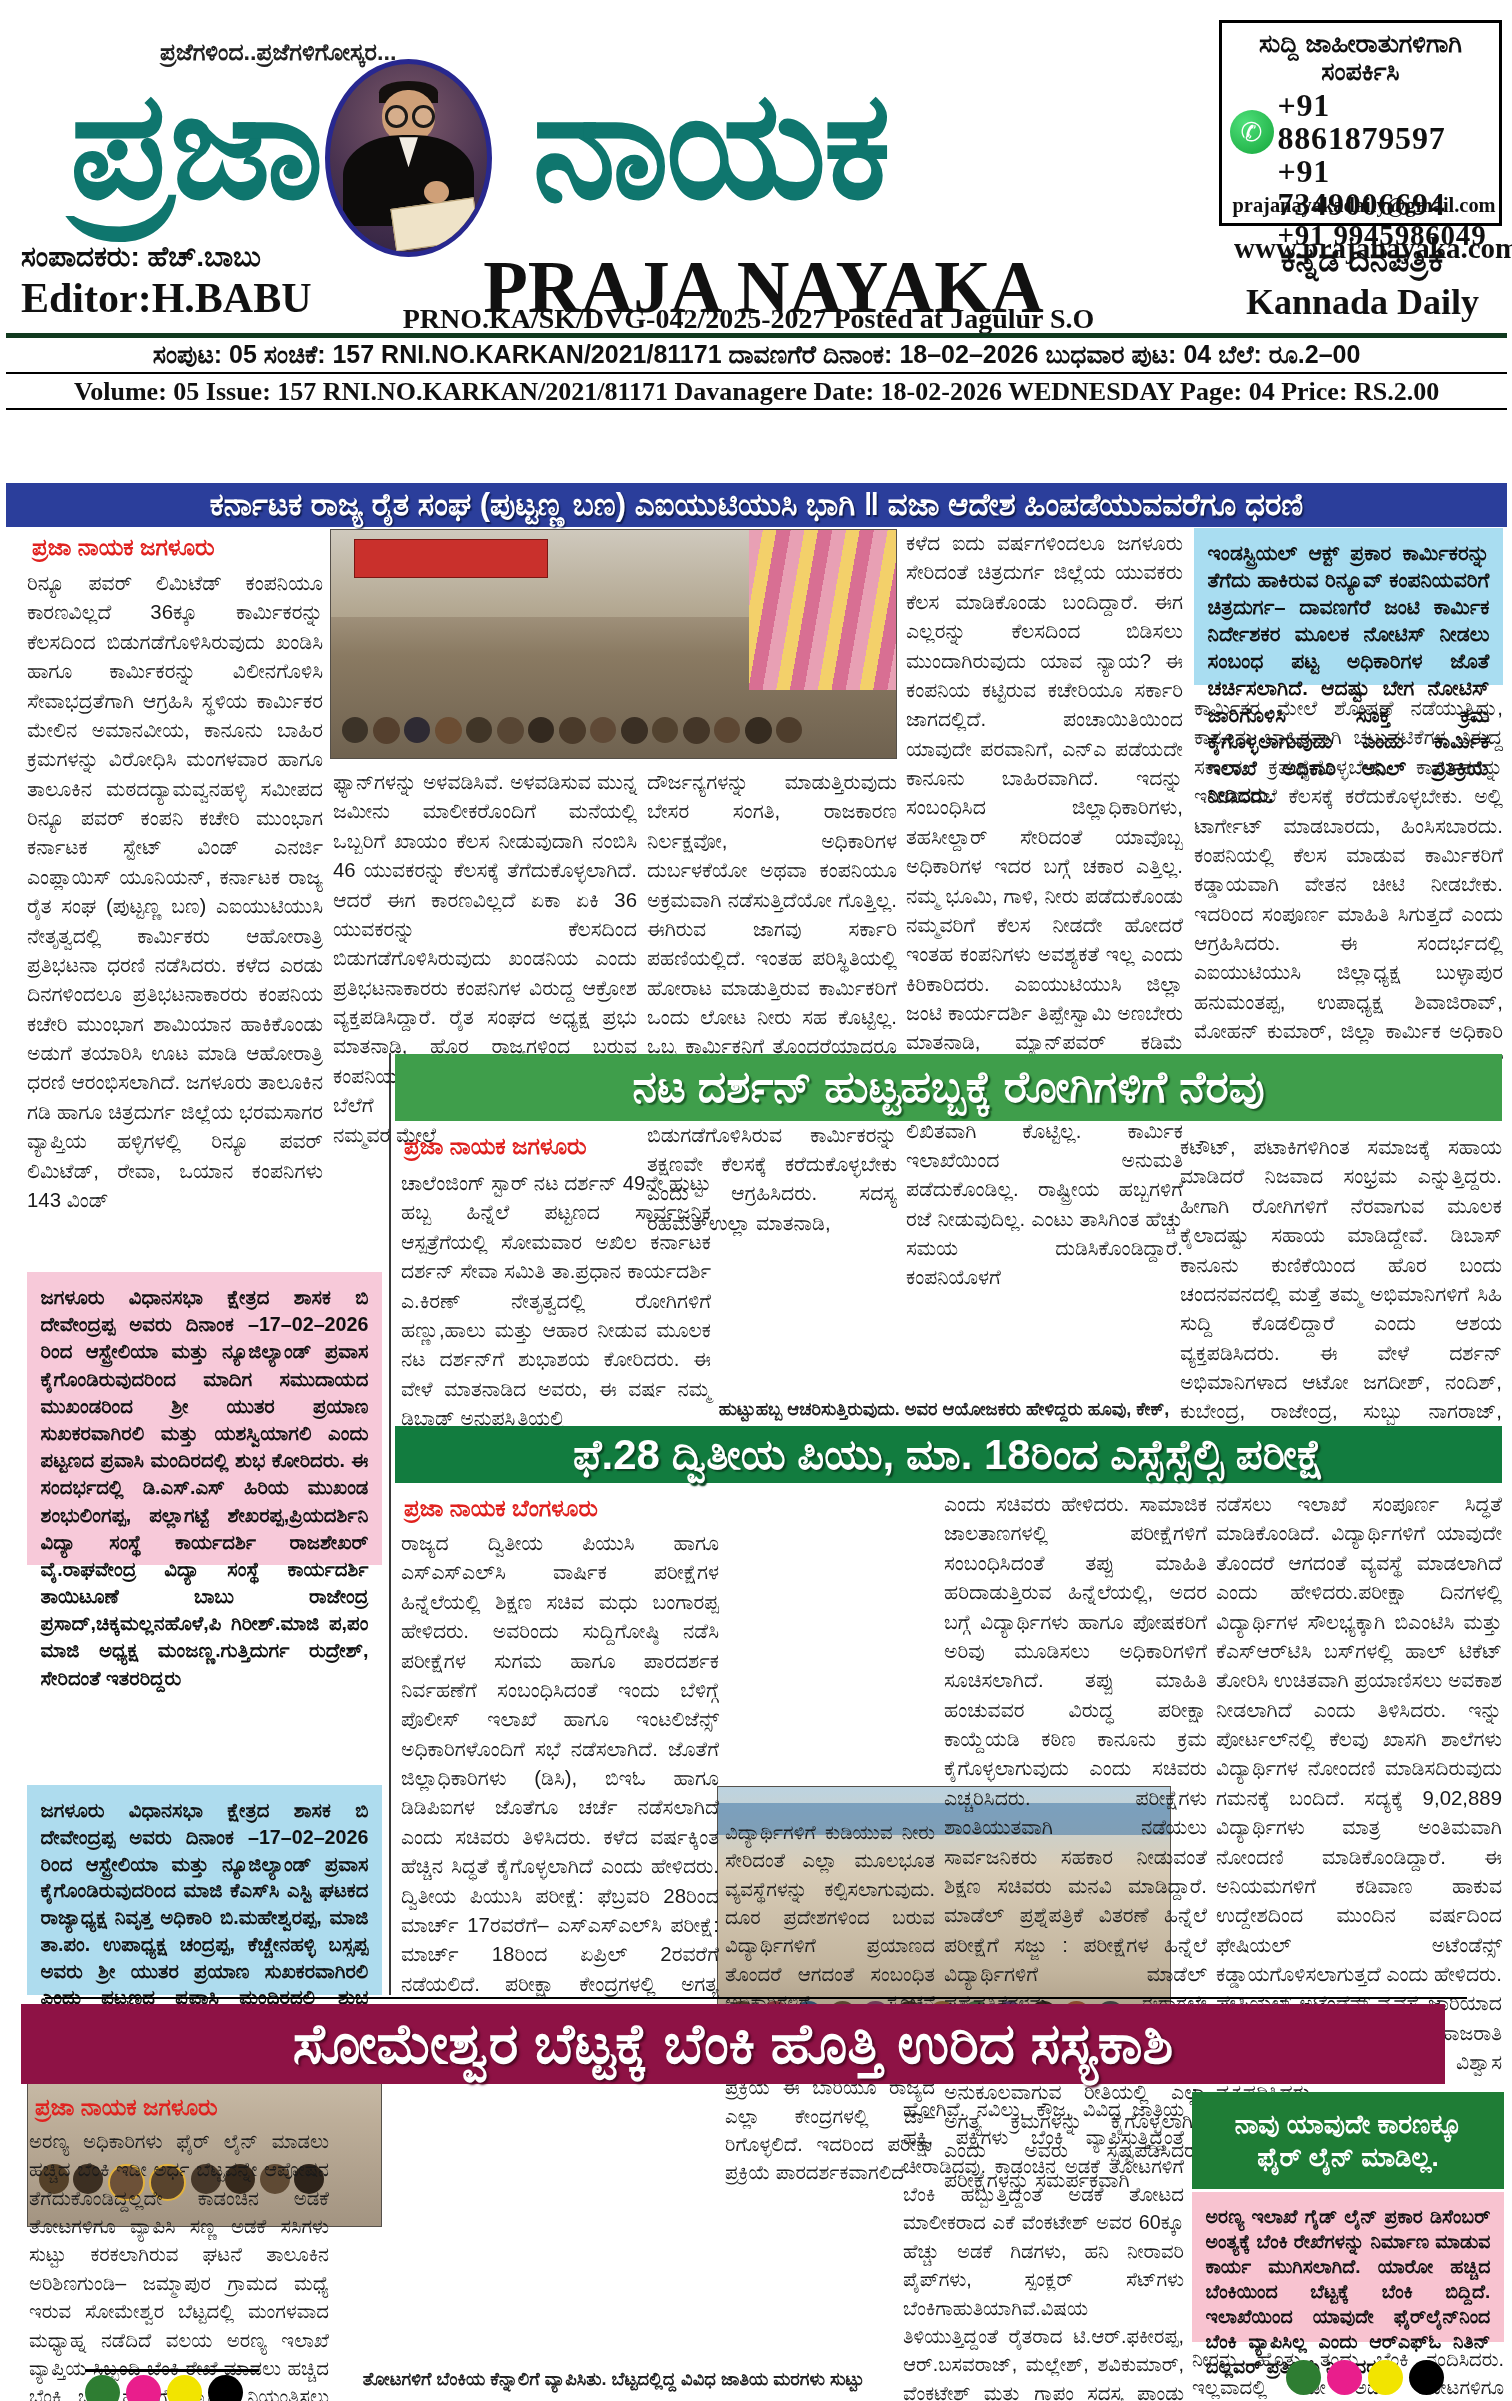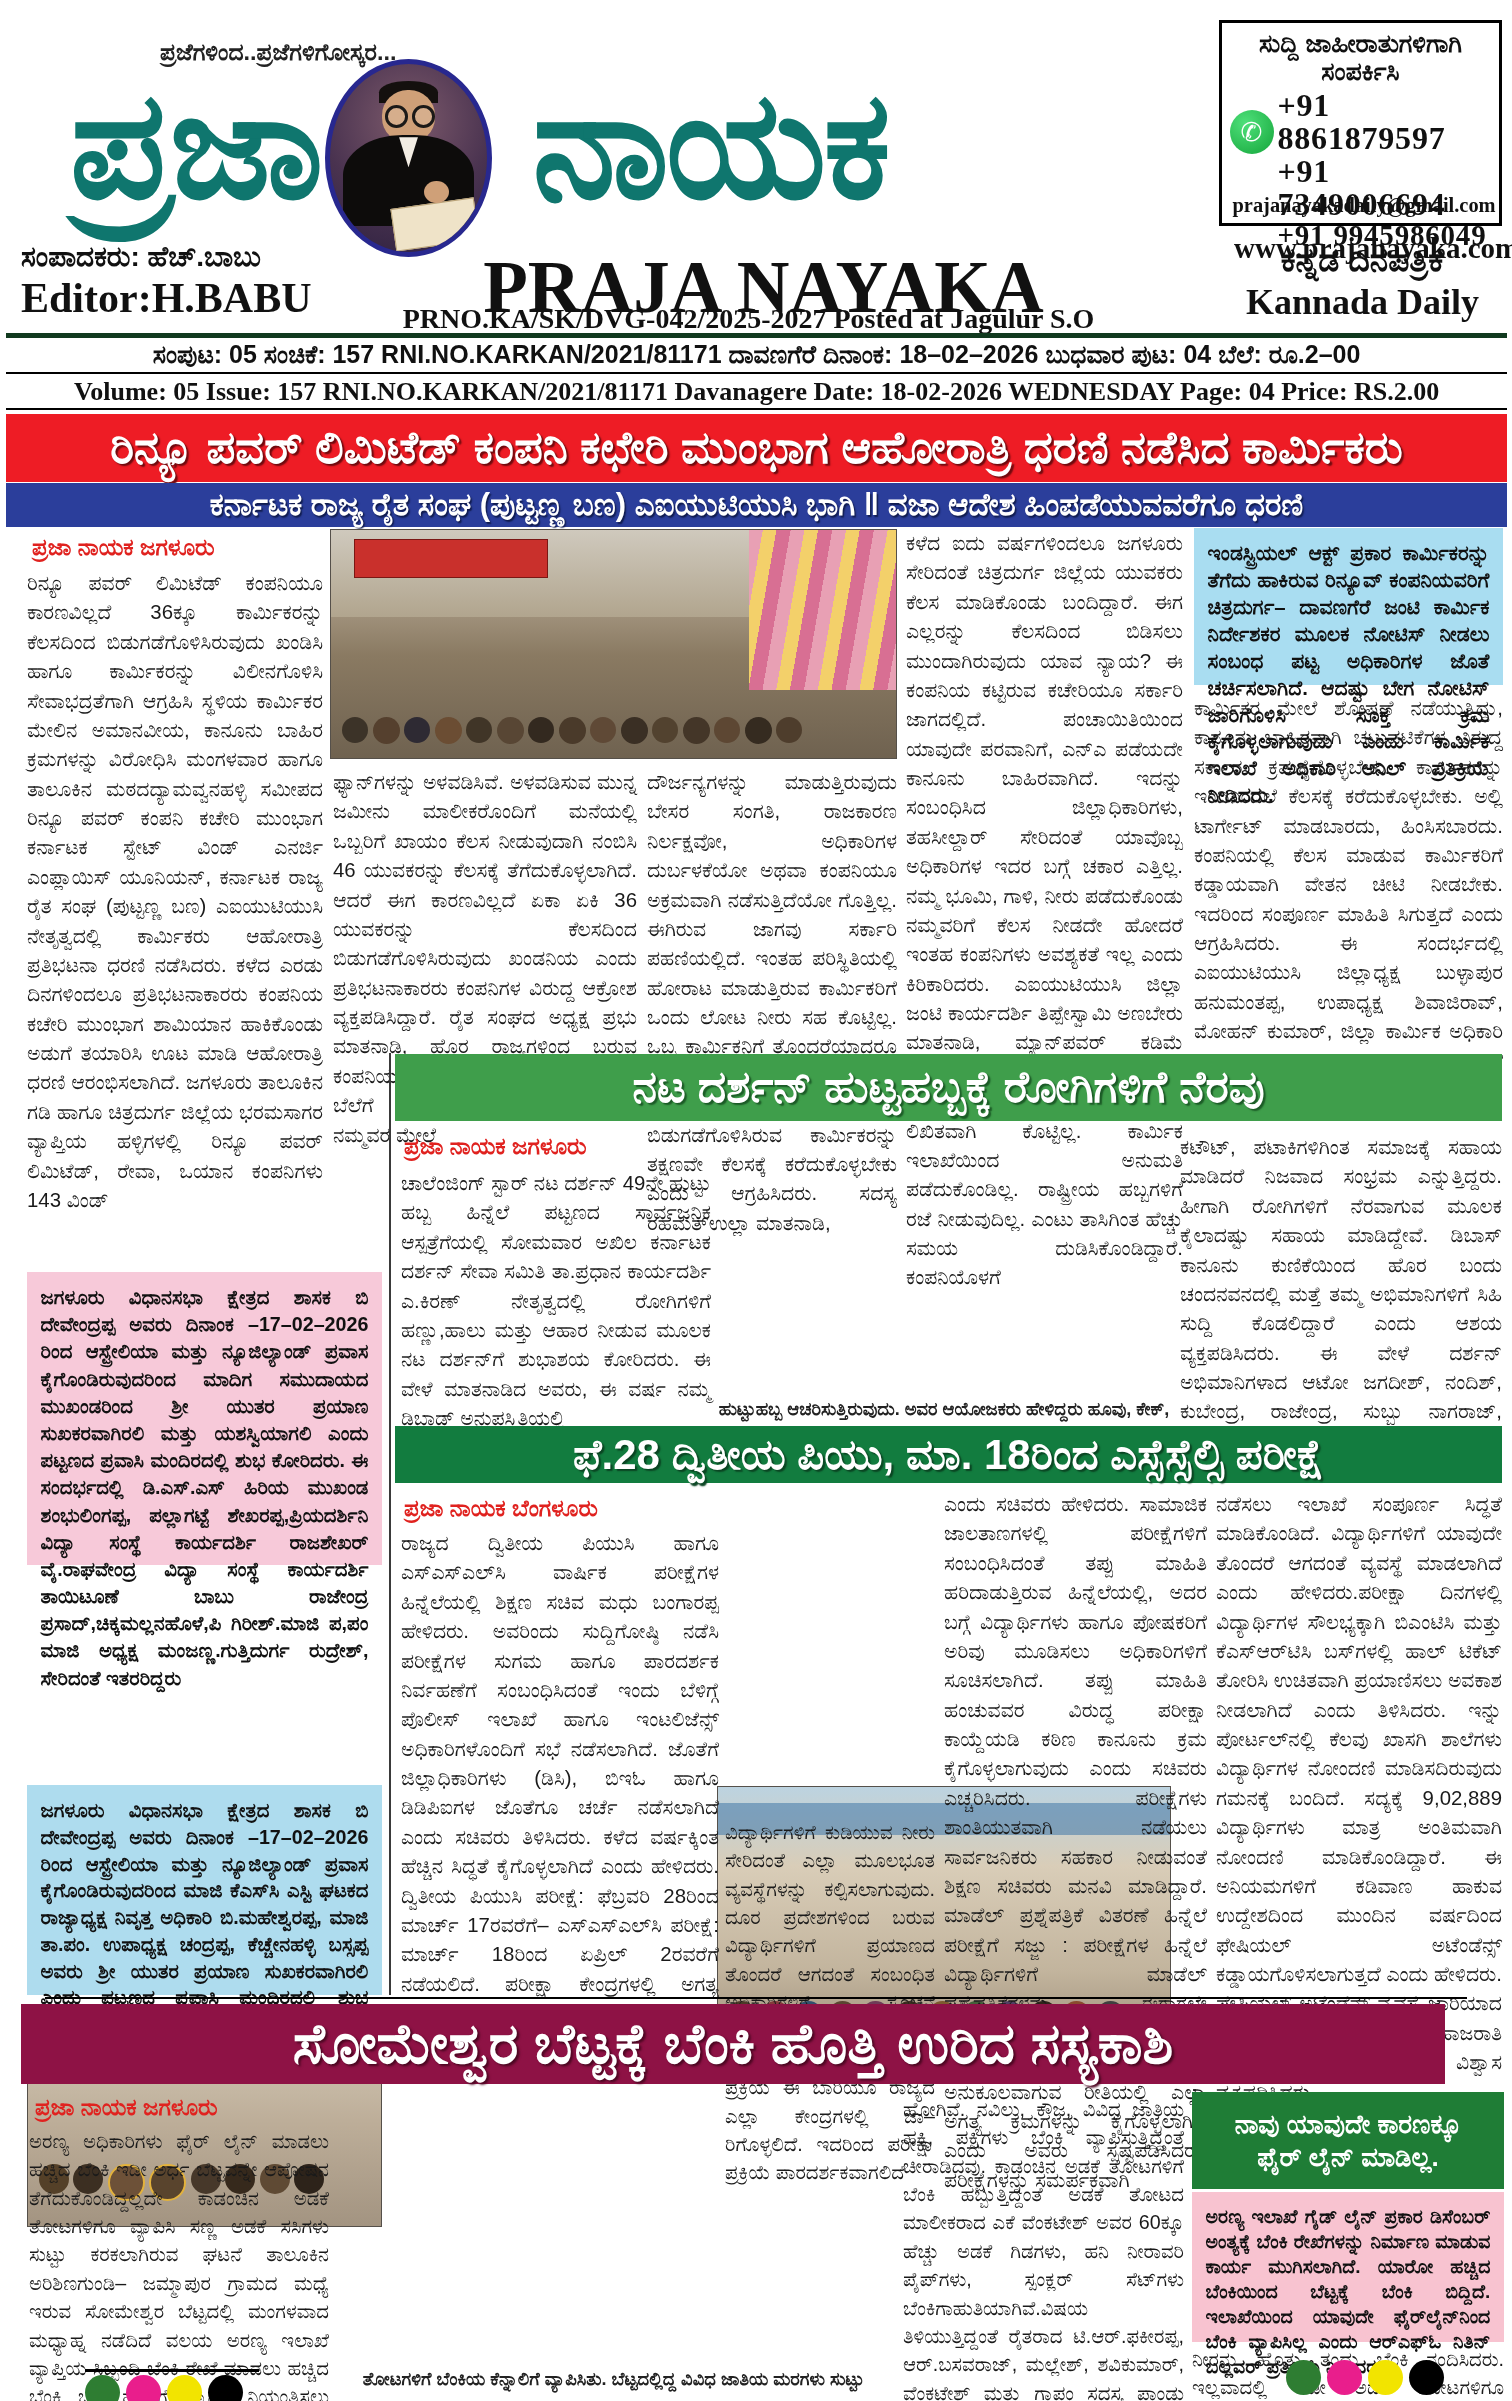--- a/index.html
+++ b/index.html
@@ -101,21 +101,20 @@
 
   <div class="abs" style="left:1224px;top:241px;width:277px;text-align:center;font-size:33px;font-weight:bold;">ಕನ್ನಡ ದಿನಪತ್ರಿಕೆ</div>
   <div class="abs serif" style="left:1224px;top:281px;width:277px;text-align:center;font-size:36px;font-weight:bold;">Kannada Daily</div>
 
   <div class="abs rule" style="left:6px;top:333px;width:1501px;height:4.5px;background:#113a1f;"></div>
   <div class="abs" style="left:10.6px;top:340px;width:1492px;font-size:25px;font-weight:bold;text-align:center;white-space:nowrap;">ಸಂಪುಟ:  05  ಸಂಚಿಕೆ:  157   RNI.NO.KARKAN/2021/81171   ದಾವಣಗೆರೆ  ದಿನಾಂಕ:  18–02–2026  ಬುಧವಾರ  ಪುಟ:  04  ಬೆಲೆ:  ರೂ.2–00</div>
   <div class="abs rule" style="left:6px;top:372px;width:1501px;height:1.5px;"></div>
   <div class="abs serif" style="left:10.6px;top:377px;width:1492px;font-size:26px;font-weight:bold;text-align:center;white-space:nowrap;">Volume: 05    Issue: 157   RNI.NO.KARKAN/2021/81171   Davanagere   Date: 18-02-2026    WEDNESDAY  Page:  04  Price:  RS.2.00</div>
   <div class="abs rule" style="left:6px;top:408px;width:1501px;height:2.3px;"></div>
 
-  <div class="banner abs" style="left:6px;top:414px;width:1501px;height:68px;background:#ee1c25;font-size:45px;text-shadow:2.3px 2.3px 1.5px #6e0a0e;">ರಿನ್ಯೂ ಪವರ್ ಲಿಮಿಟೆಡ್ ಕಂಪನಿ ಕಛೇರಿ ಮುಂಭಾಗ ಆಹೋರಾತ್ರಿ ಧರಣಿ ನಡೆಸಿದ ಕಾರ್ಮಿಕರು</div>
   <div class="banner abs" style="left:6px;top:483px;width:1501px;height:44px;background:#2b3e9b;font-size:31px;text-shadow:1.5px 1.5px 1.5px #101b4d;">ಕರ್ನಾಟಕ ರಾಜ್ಯ ರೈತ ಸಂಘ (ಪುಟ್ಟಣ್ಣ ಬಣ) ಎಐಯುಟಿಯುಸಿ ಭಾಗಿ ‖ ವಜಾ ಆದೇಶ ಹಿಂಪಡೆಯುವವರೆಗೂ ಧರಣಿ</div>
 
   <div class="abs byline" style="left:32px;top:534px;">ಪ್ರಜಾ ನಾಯಕ ಜಗಳೂರು</div>
   <div class="abs kn-body" style="left:27px;top:569px;width:296px;height:481px;font-size:20.4px;">ರಿನ್ಯೂ ಪವರ್ ಲಿಮಿಟೆಡ್ ಕಂಪನಿಯೂ ಕಾರಣವಿಲ್ಲದೆ 36ಕ್ಕೂ ಕಾರ್ಮಿಕರನ್ನು ಕೆಲಸದಿಂದ ಬಿಡುಗಡೆಗೊಳಿಸಿರುವುದು ಖಂಡಿಸಿ ಹಾಗೂ ಕಾರ್ಮಿಕರನ್ನು ವಿಲೀನಗೊಳಿಸಿ ಸೇವಾಭದ್ರತೆಗಾಗಿ ಆಗ್ರಹಿಸಿ ಸ್ಥಳಿಯ ಕಾರ್ಮಿಕರ ಮೇಲಿನ ಅಮಾನವೀಯ, ಕಾನೂನು ಬಾಹಿರ ಕ್ರಮಗಳನ್ನು ವಿರೋಧಿಸಿ ಮಂಗಳವಾರ ಹಾಗೂ ತಾಲೂಕಿನ ಮಠದದ್ಯಾಮವ್ವನಹಳ್ಳಿ ಸಮೀಪದ ರಿನ್ಯೂ ಪವರ್ ಕಂಪನಿ ಕಚೇರಿ ಮುಂಭಾಗ ಕರ್ನಾಟಕ ಸ್ಟೇಟ್ ವಿಂಡ್ ಎನರ್ಜಿ ಎಂಪ್ಲಾಯಿಸ್ ಯೂನಿಯನ್, ಕರ್ನಾಟಕ ರಾಜ್ಯ ರೈತ ಸಂಘ (ಪುಟ್ಟಣ್ಣ ಬಣ) ಎಐಯುಟಿಯುಸಿ ನೇತೃತ್ವದಲ್ಲಿ ಕಾರ್ಮಿಕರು ಆಹೋರಾತ್ರಿ ಪ್ರತಿಭಟನಾ ಧರಣಿ ನಡೆಸಿದರು. ಕಳೆದ ಎರಡು ದಿನಗಳಿಂದಲೂ ಪ್ರತಿಭಟನಾಕಾರರು ಕಂಪನಿಯ ಕಚೇರಿ ಮುಂಭಾಗ ಶಾಮಿಯಾನ ಹಾಕಿಕೊಂಡು ಅಡುಗೆ ತಯಾರಿಸಿ ಊಟ ಮಾಡಿ ಆಹೋರಾತ್ರಿ ಧರಣಿ ಆರಂಭಿಸಲಾಗಿದೆ. ಜಗಳೂರು ತಾಲೂಕಿನ ಗಡಿ ಹಾಗೂ ಚಿತ್ರದುರ್ಗ ಜಿಲ್ಲೆಯ ಭರಮಸಾಗರ ವ್ಯಾಪ್ತಿಯ ಹಳ್ಳಿಗಳಲ್ಲಿ ರಿನ್ಯೂ ಪವರ್ ಲಿಮಿಟೆಡ್, ರೇವಾ, ಒಯಾನ ಕಂಪನಿಗಳು 143 ವಿಂಡ್</div>
 
   <div class="photo abs" style="left:330px;top:529px;width:567px;height:230px;
        background:linear-gradient(180deg,#b9b2a6 0%,#a89a85 30%,#8a7a62 55%,#6f6platform 100%);background:linear-gradient(180deg,#b9b2a6 0%,#a89a85 30%,#8a7a62 55%,#6f6250 100%);">
     <div class="abs" style="left:0;top:0;width:100%;height:38%;background:linear-gradient(180deg,#cfc9bd,#b1a58e);"></div>
     <div class="abs" style="left:4%;top:4%;width:34%;height:16%;background:#c9302c;border:1.5px solid #7a1714;"></div>
     <div class="abs" style="right:0;top:0;width:26%;height:70%;background:repeating-linear-gradient(100deg,#e8a0b4 0 13.6px,#f3d06a 13.6px 27px,#d86f93 27px 41px);"></div>

